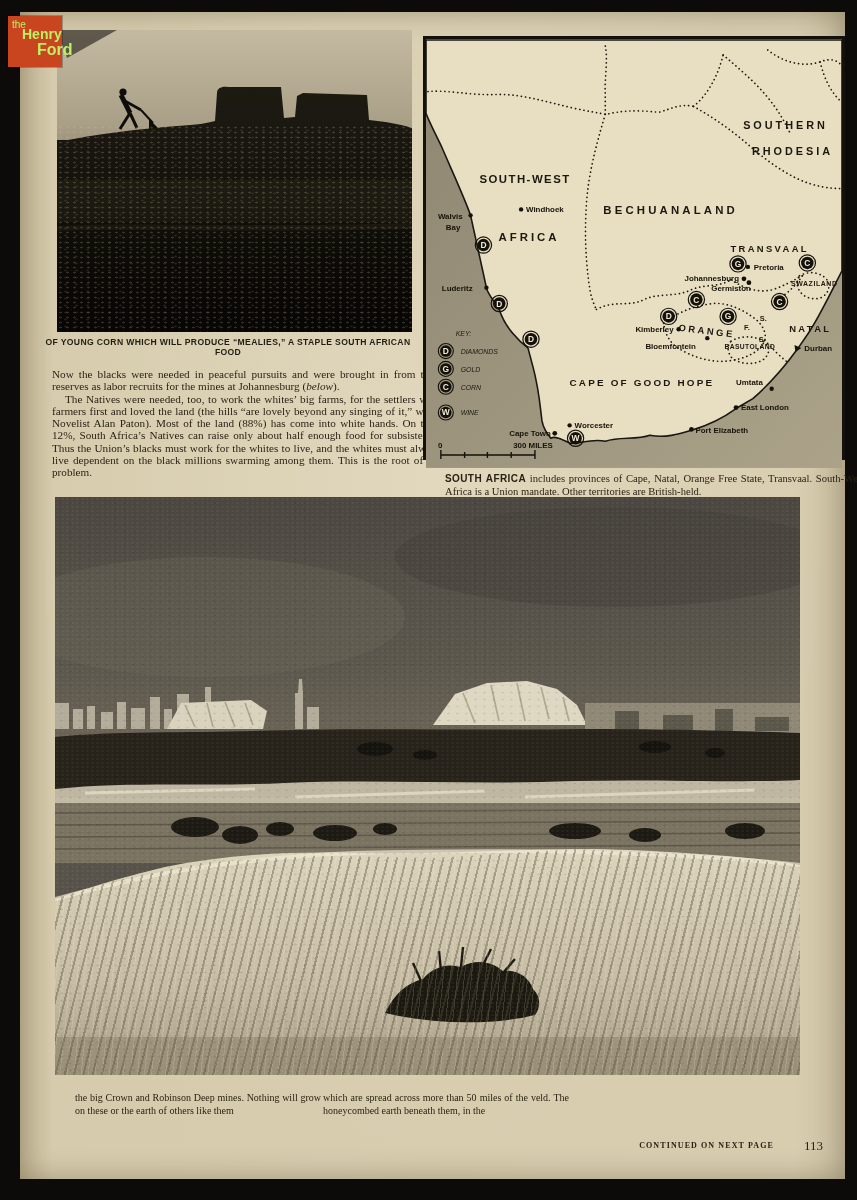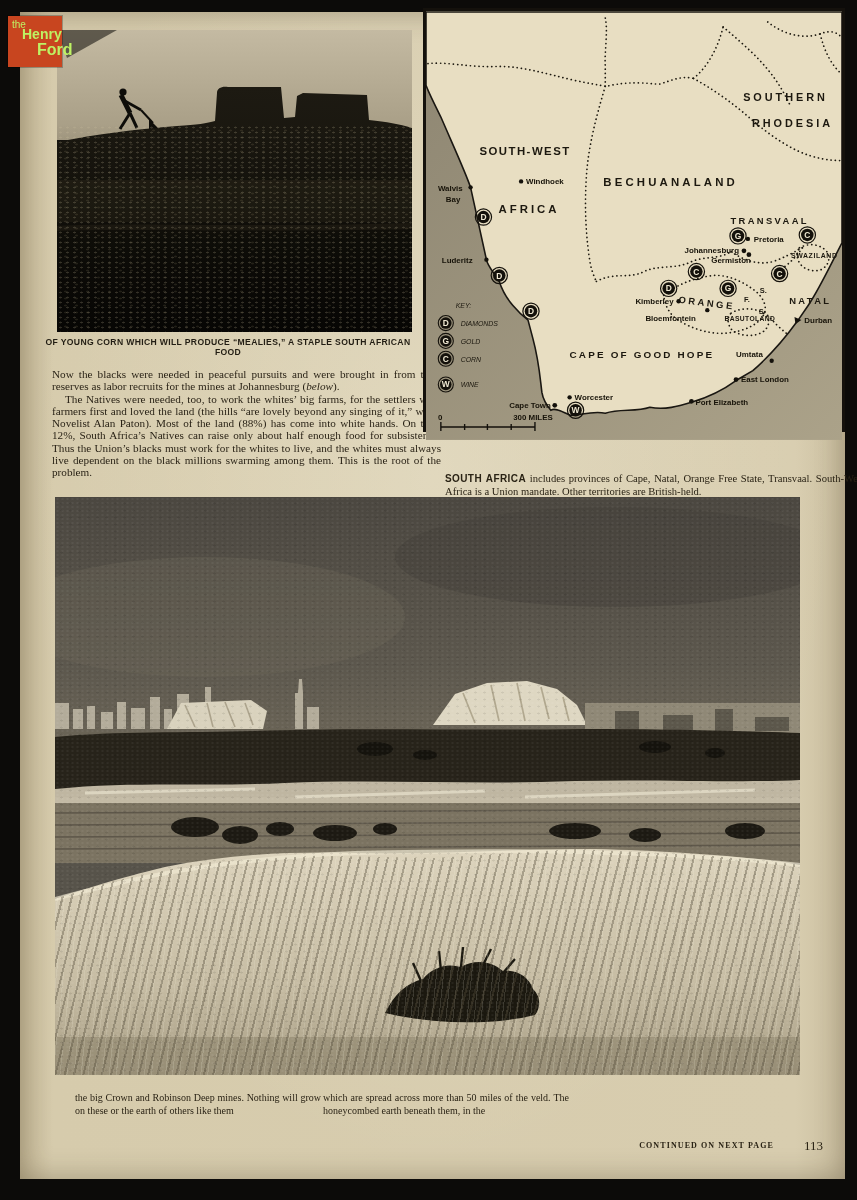--- a/index.html
+++ b/index.html
@@ -32,21 +32,21 @@
   .photo-caption{position:absolute;left:42px;top:337px;width:372px;
      font-family:"Liberation Sans",sans-serif;font-weight:bold;font-size:8.6px;
      letter-spacing:.35px;color:#221d13;text-align:center;}
   
   .article{position:absolute;left:32px;top:356px;width:389px;color:#261f13;
            font-size:11.2px;line-height:12.3px;text-align:justify;}
   .article p{margin:0;}
   .article p.indent{text-indent:13px;}
   .article .ital{font-style:italic;}
   
-  .map-box{position:absolute;left:423px;top:8px;width:422px;height:424px;
+  .map-box{position:absolute;left:423px;top:36px;width:422px;height:424px;
            border:3px solid #14110c;box-sizing:border-box;background:#e7ddc1;}
   .map-box svg{display:block;}
   
   .map-caption{position:absolute;left:425px;top:461px;width:420px;color:#2a2315;
                font-size:10.6px;line-height:12.5px;text-align:justify;}
   .map-caption .lead{font-family:"Liberation Sans",sans-serif;font-weight:bold;
                      font-size:10px;letter-spacing:.4px;}
   
   .mine-photo{position:absolute;left:55px;top:497px;width:745px;height:578px;overflow:hidden;
               background:#57534a;}

